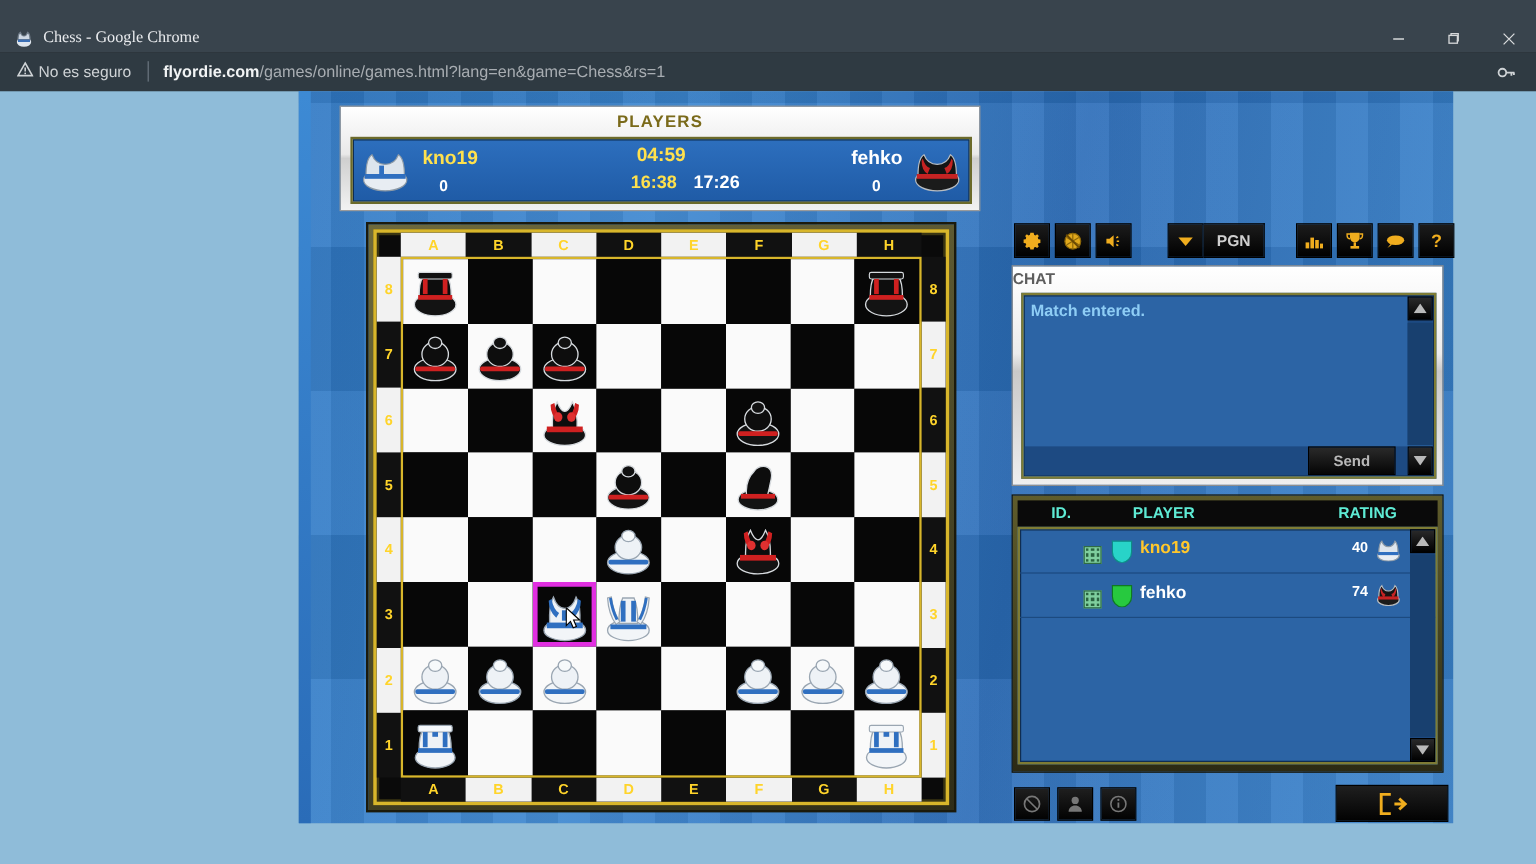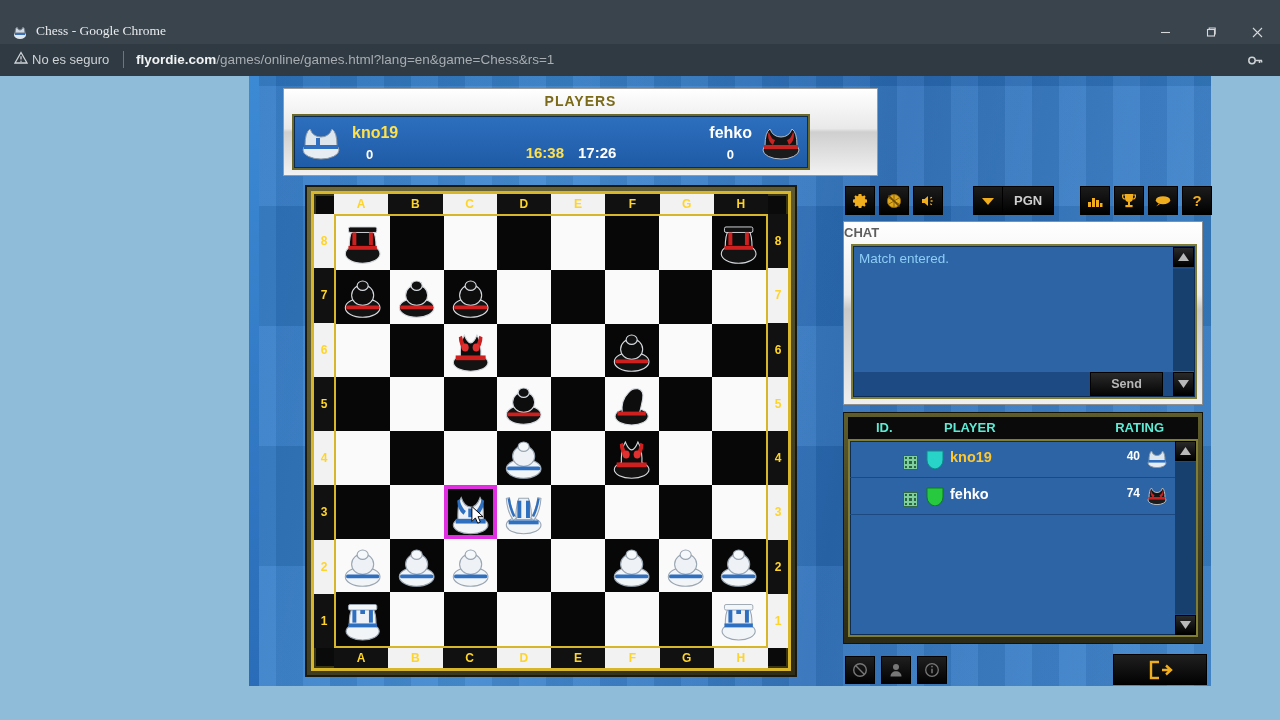--- a/index.html
+++ b/index.html
@@ -65,21 +65,21 @@
         rgba(0,0,0,0.06) 120px, rgba(0,0,0,0.06) 240px),
       linear-gradient(100deg, #2f78c4 0%, #3b86d0 30%, #2a6cb8 62%, #3a84cd 100%);
   }
   .left-strip {
     position: absolute; left: 249px; top: 76px; width: 10px; height: 610px;
     background: linear-gradient(180deg,#3d8ad4,#2a6cb8);
   }
 
   
   .players-panel {
-    position: absolute; left: 283px; top: 88px; width: 595px; height: 88px;
+    position: absolute; left: 283px; top: 88px; width: 534px; height: 88px;
     background: linear-gradient(180deg,#ffffff,#e9e9e9 46%,#cfcfcf 50%,#f2f2f2 100%);
     border: 1px solid #9a9a9a;
   }
   .players-title {
     position: absolute; left: 0; top: 2px; width: 100%; height: 21px;
     text-align: center; font-size: 14px; font-weight: bold;
     color: #7a6a1a; letter-spacing: 1px; line-height: 21px;
   }
   .players-inner {
     position: absolute; left: 8px; top: 25px; width: 518px; height: 56px;
@@ -203,21 +203,21 @@
   }
   .chat-title {
     position: absolute; left: 0; top: 1px; width: 100%; height: 19px;
     text-align: left; line-height: 19px; font-size: 13px; font-weight: bold; color: #5d5d5d;
   }
   .chat-body {
     position: absolute; left: 7px; top: 22px; width: 346px; height: 155px;
     background: #2c64a5; border: 2px solid #7e7c35; box-shadow: inset 0 0 0 1px #0f2d52;
   }
   .chat-msg {
-    position: absolute; left: 6px; top: 5px; font-size: 13.5px; font-weight: normal; color: #8ecdf5;
+    position: absolute; left: 6px; top: 5px; font-size: 13.5px; font-weight: bold; color: #8ecdf5;
   }
   .chat-scroll {
     position: absolute; right: 1px; top: 1px; width: 21px; bottom: 26px;
     background: #1d4a82;
   }
   .scroll-btn {
     width: 21px; height: 20px; background: linear-gradient(180deg,#2a2a2a,#000);
     border: 1px solid #000; display: flex; align-items: center; justify-content: center;
     color: #b9b9b9;
   }
@@ -361,20 +361,21 @@
         <svg viewBox="0 0 42 36">
             <ellipse cx="21" cy="26" rx="18" ry="9" fill="#e8edf3" stroke="#8d9aa6"></ellipse>
             <path d="M5 22 Q5 8 10 5 Q13 13 21 13 Q29 13 32 5 Q37 8 37 22 Z" fill="#dde5ed" stroke="#8d9aa6"></path>
             <rect x="4" y="21" width="34" height="4" fill="#2f6fc0"></rect>
             <rect x="16" y="14" width="4" height="8" fill="#2f6fc0"></rect>
           </svg>
       </span>
       <span class="pl-name white">kno19</span>
       <span class="pl-score white">0</span>
 
+      <div class="turn-clock">04:59</div>
       <div class="clock-row">
         <span class="clock-white">16:38</span>
         <span class="clock-black">17:26</span>
       </div>
 
       <span class="pl-name black">fehko</span>
       <span class="pl-score black">0</span>
       <span class="king-badge black">
         <svg viewBox="0 0 42 36">
             <ellipse cx="21" cy="26" rx="18" ry="9" fill="#1b1b1b" stroke="#b8bcc0"></ellipse>

